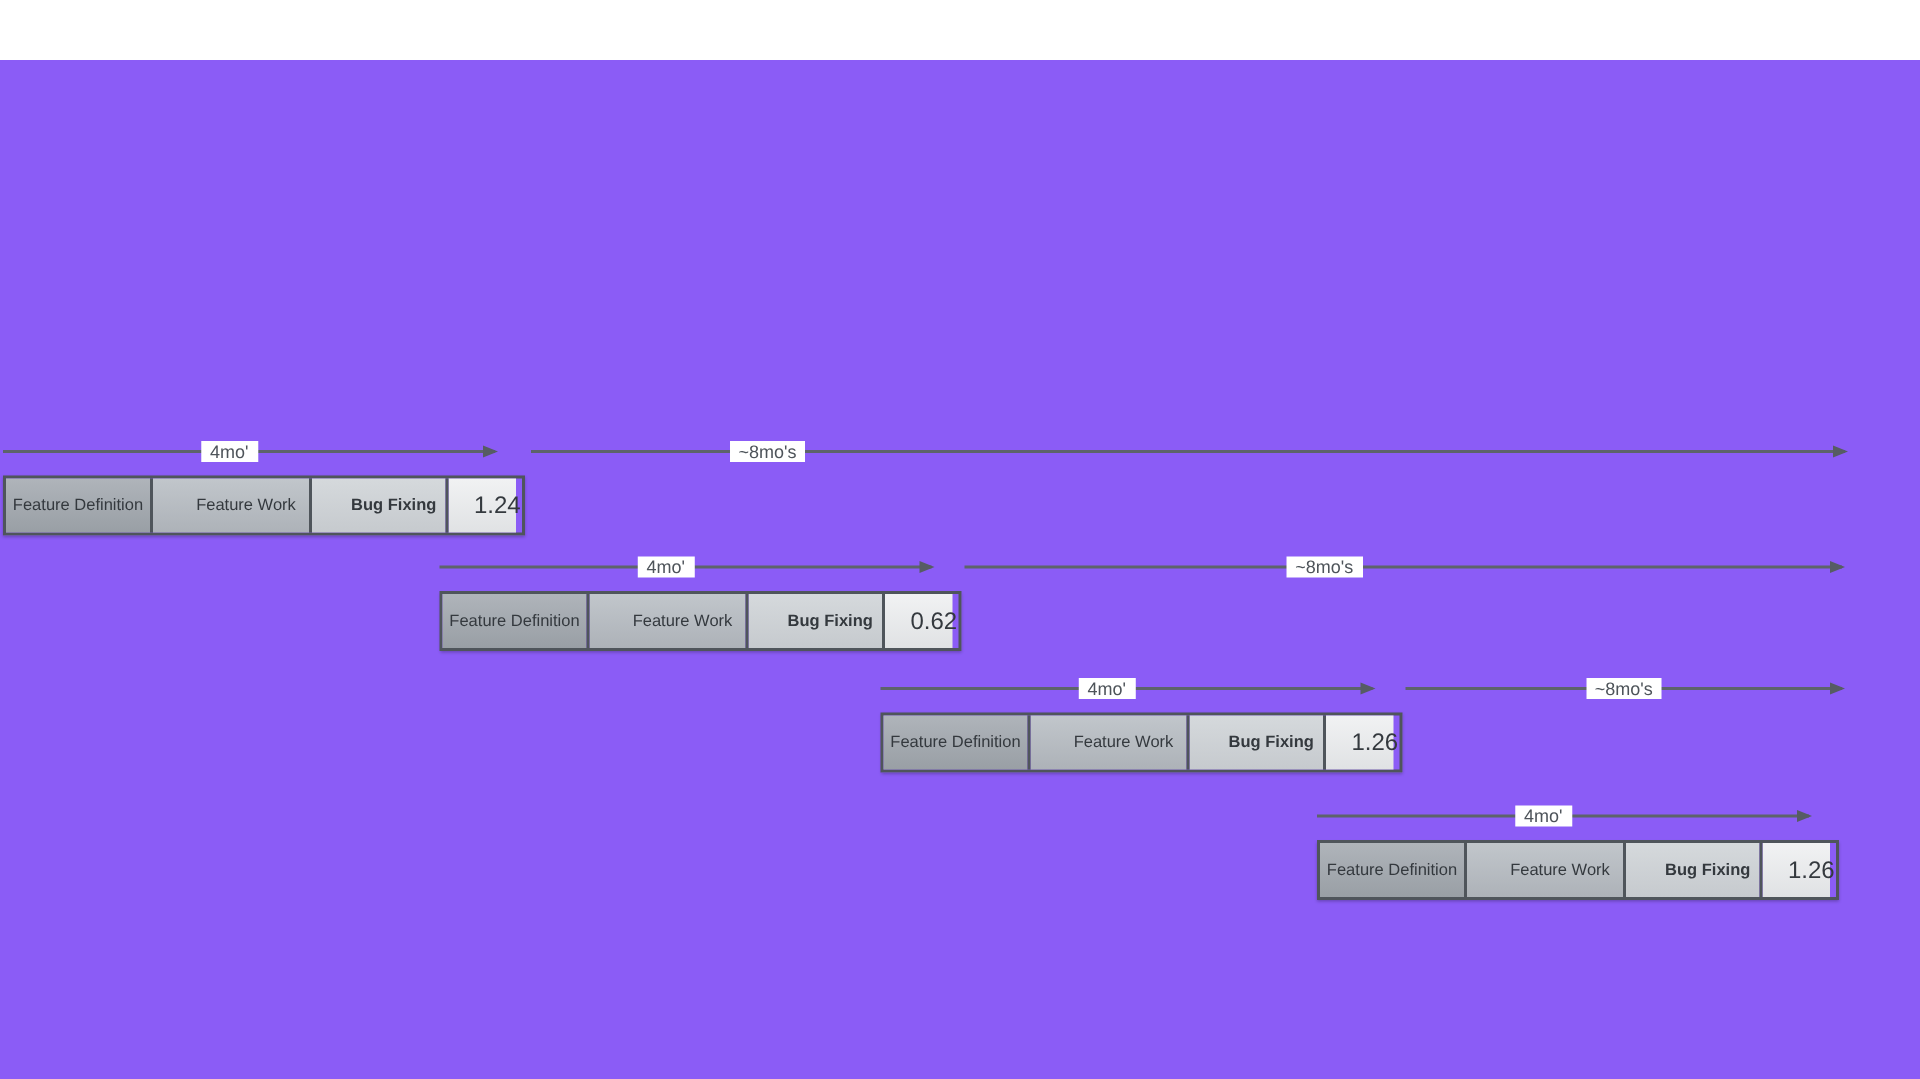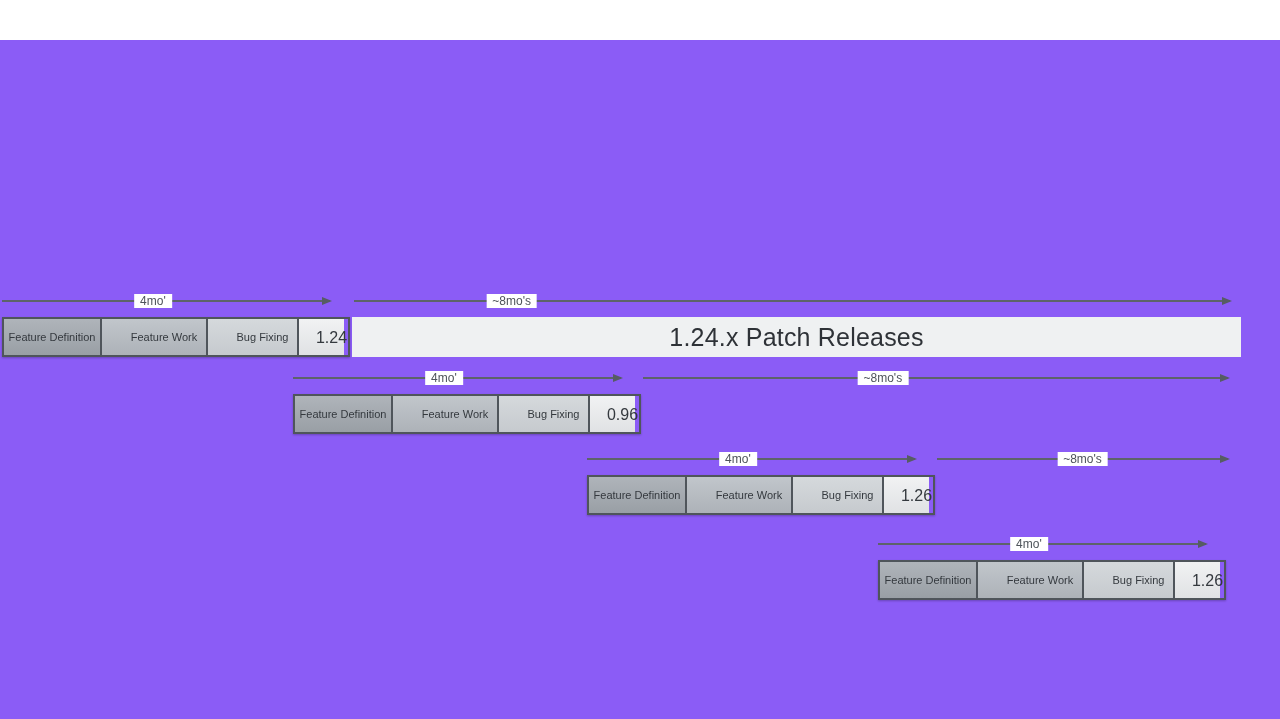--- a/index.html
+++ b/index.html
@@ -64,21 +64,21 @@
     box-sizing: border-box;
     display: flex; align-items: center; justify-content: center;
     text-align: center;
     font-size: 11px; line-height: 13px;
     color: #34393e;
     flex: 0 0 auto;
   }
   .cell + .cell { border-left: 2px solid #4f555b; padding-left: 20px; }
   .cell-fd { width: 96px;  background: linear-gradient(180deg, #afb4ba 0%, #999fa5 100%); }
   .cell-fw { width: 106px; background: linear-gradient(180deg, #c1c6cb 0%, #adb2b8 100%); }
-  .cell-bf { width: 91px;  background: linear-gradient(180deg, #d5d9dc 0%, #c6cace 100%); }
+  .cell-bf { width: 91px;  background: linear-gradient(180deg, #d5d9dc 0%, #c6cace 100%); font-weight: bold; }
   .cell-ver{ width: 47px;  background: linear-gradient(180deg, #f1f2f3 0%, #e0e2e4 100%); font-size: 16px; }
 
   
   .patch-bar {
     position: absolute; top: 24px; height: 40px;
     left: 350px;
     background: #eff1f2;
     display: flex; align-items: center; justify-content: center;
     font-size: 25px;
     color: #2e3237;
@@ -101,39 +101,36 @@
     <div class="arrow patch-arrow">
       <span class="arrowhead"></span>
       <span class="arrow-label">~8mo's</span>
     </div>
     <div class="dev-cycle">
       <div class="cell cell-fd">Feature Definition</div>
       <div class="cell cell-fw">Feature Work</div>
       <div class="cell cell-bf">Bug Fixing</div>
       <div class="cell cell-ver">1.24</div>
     </div>
-    <div class="patch-bar">
-      <span>1.24.x Patch Releases</span>
-    </div>
   </div>
 
   <div class="row r2">
     <div class="arrow dev-arrow">
       <span class="arrowhead"></span>
       <span class="arrow-label">4mo'</span>
     </div>
     <div class="arrow patch-arrow">
       <span class="arrowhead"></span>
       <span class="arrow-label">~8mo's</span>
     </div>
     <div class="dev-cycle">
       <div class="cell cell-fd">Feature Definition</div>
       <div class="cell cell-fw">Feature Work</div>
       <div class="cell cell-bf">Bug Fixing</div>
-      <div class="cell cell-ver">0.96</div>
+      <div class="cell cell-ver">0.62</div>
     </div>
   </div>
 
   <div class="row r3">
     <div class="arrow dev-arrow">
       <span class="arrowhead"></span>
       <span class="arrow-label">4mo'</span>
     </div>
     <div class="arrow patch-arrow">
       <span class="arrowhead"></span>

